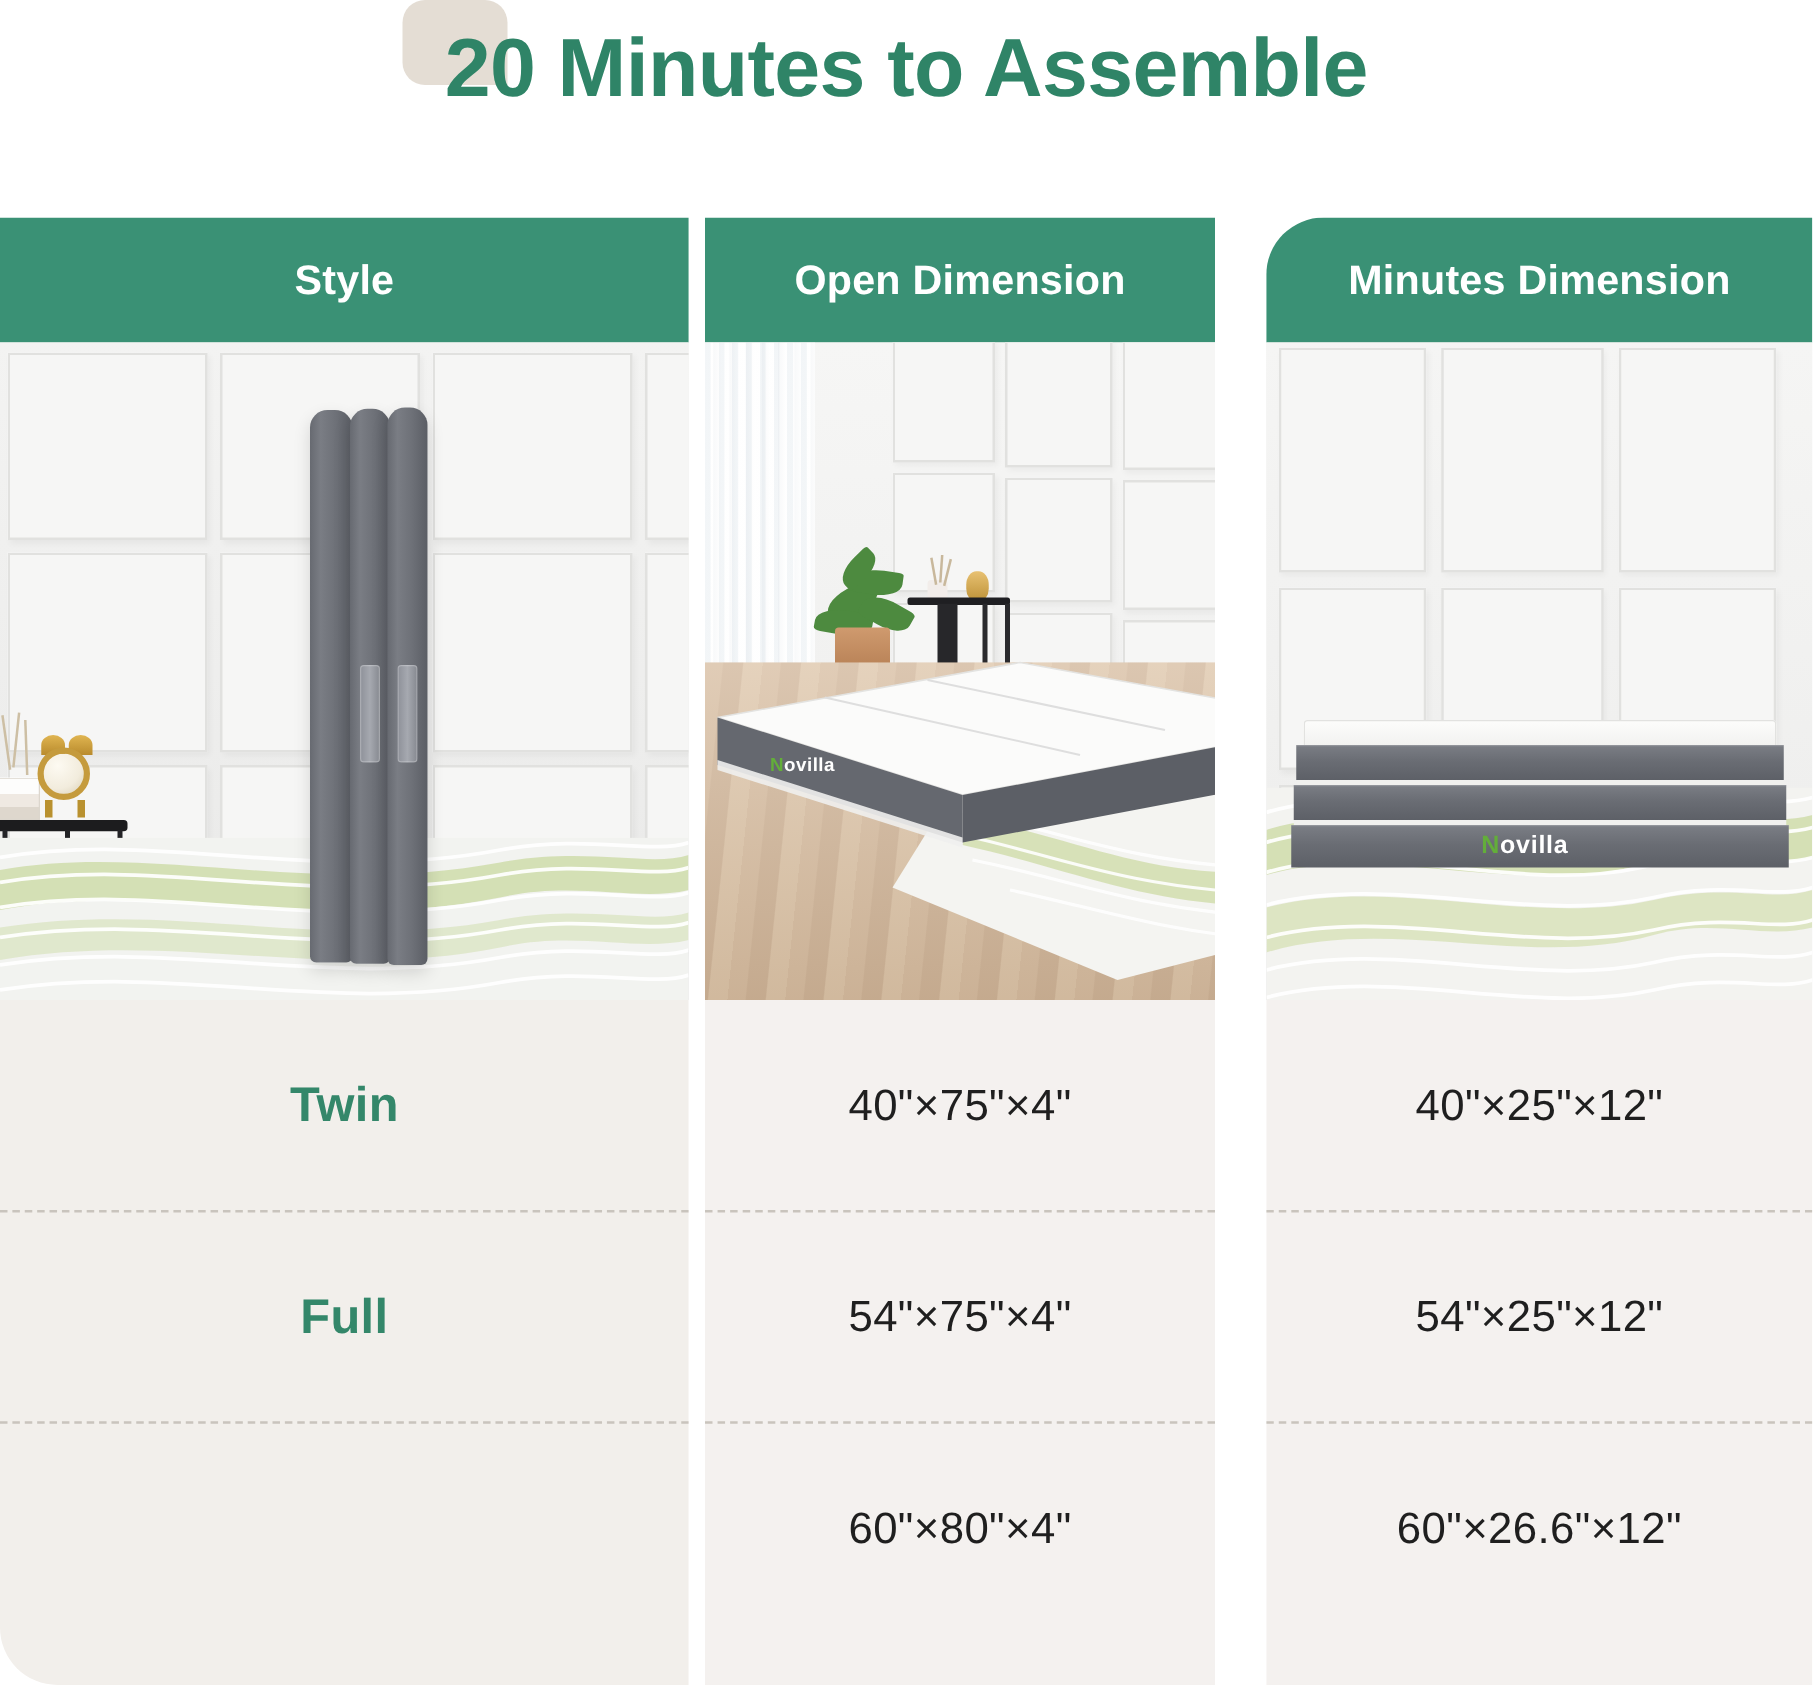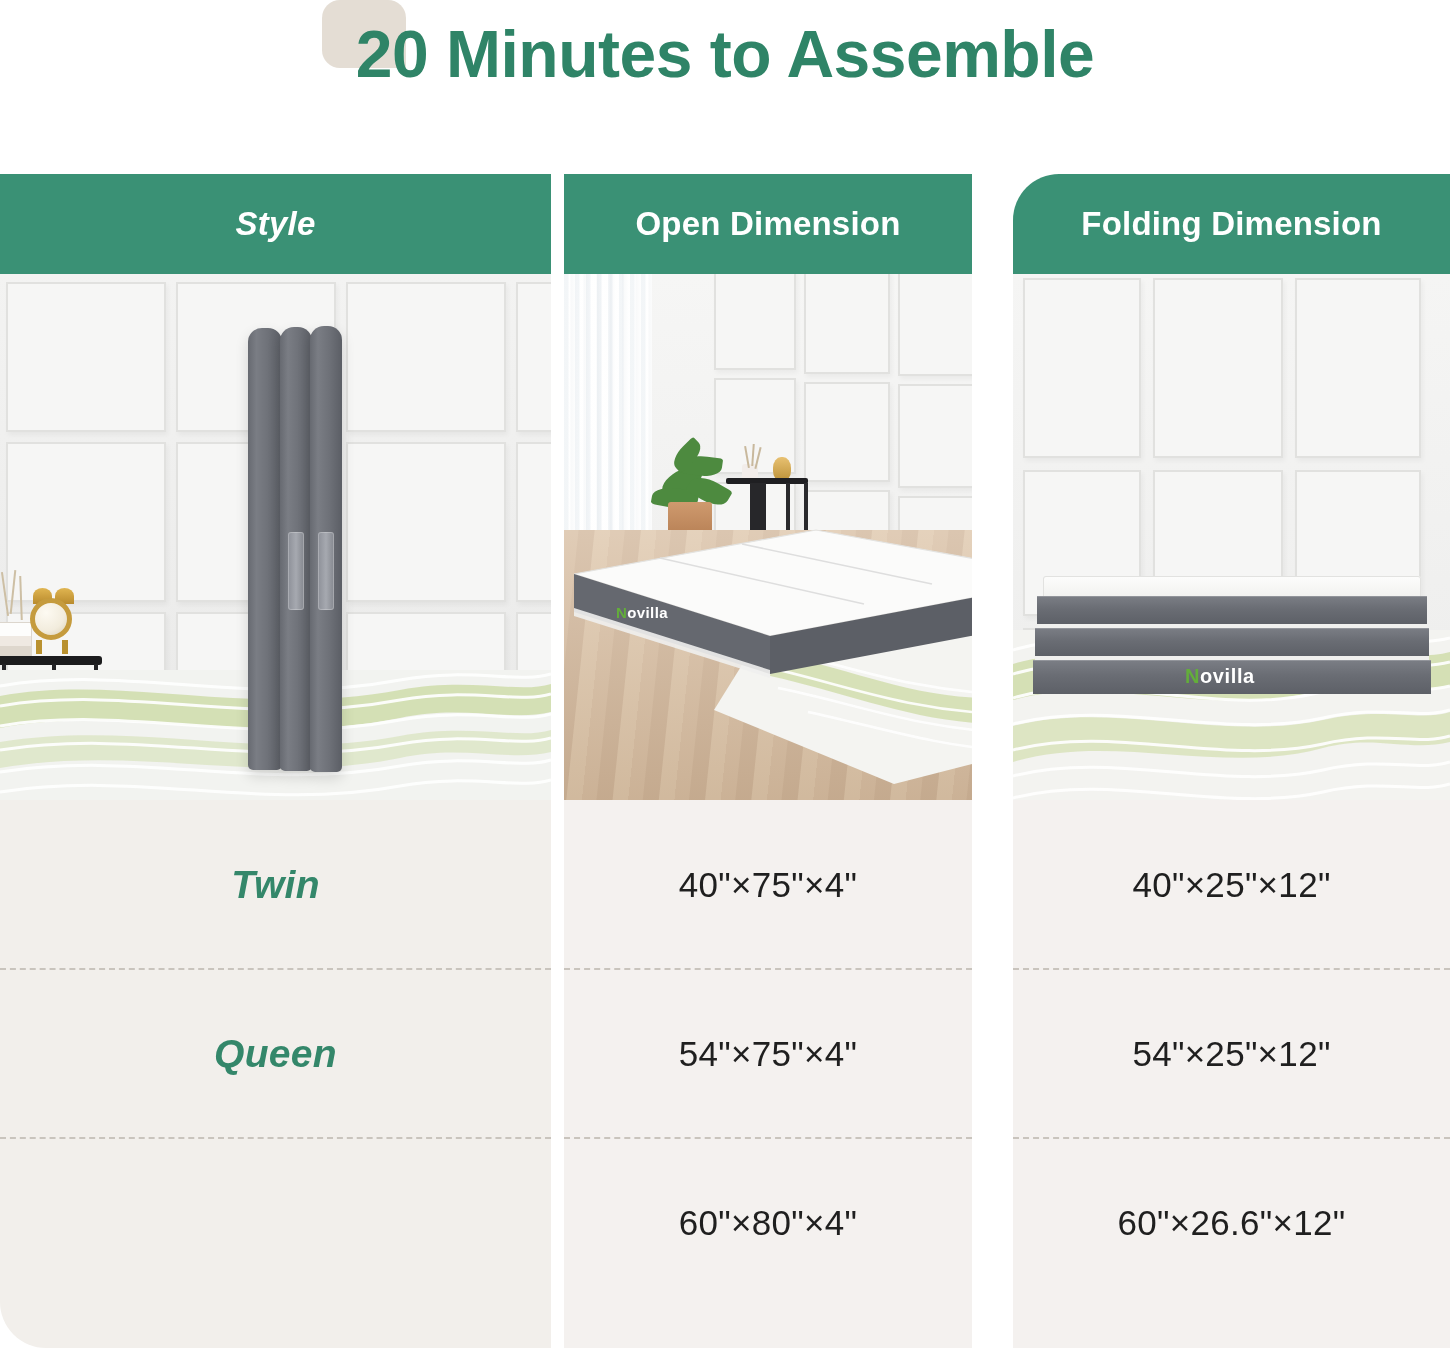--- a/index.html
+++ b/index.html
@@ -53,21 +53,21 @@
   .col {
     position: absolute;
     top: 0;
     height: 1174px;
   }
   .col-1 { left: 0px;    width: 551px; }
   .col-2 { left: 564px;  width: 408px; }
   .col-3 { left: 1013px; width: 437px; }
 
   
-  .col-1 { border-radius: 0 0 0 46px; overflow: hidden; font-style: italic; }
+  .col-1 { border-radius: 0 0 0 46px; overflow: hidden; }
   .col-3 { border-radius: 46px 0 0 0; overflow: hidden; }
   .col-2 { overflow: hidden; }
 
   .col-head {
     position: relative;
     height: 100px;
     background: #3a9175;
     display: flex;
     align-items: center;
     justify-content: center;
@@ -383,21 +383,21 @@
       </div>
     </div>
 
     <div class="col-body">
       <div class="divider divider-0"></div>
       <div class="divider divider-1"></div>
       <div class="cell cell-0">
         <span class="style-label">Twin</span>
       </div>
       <div class="cell cell-1">
-        <span class="style-label">Queen</span>
+        <span class="style-label">Full</span>
       </div>
     </div>
   </div>
 
   <div class="col col-2">
 
     <div class="col-head">
       <span>Open Dimension</span>
     </div>
 
@@ -484,21 +484,21 @@
       </div>
       <div class="cell cell-2">
         <span class="dim-label">60"×80"×4"</span>
       </div>
     </div>
   </div>
 
   <div class="col col-3">
 
     <div class="col-head">
-      <span>Folding Dimension</span>
+      <span>Minutes Dimension</span>
     </div>
 
     <div class="col-photo">
       <div class="scene">
         <div class="wall" style="background:linear-gradient(180deg,#f5f5f4 0%,#efefee 70%,#eaeae9 100%);"></div>
 
         <div class="panel" style="left:10px; top:4px;   width:118px; height:180px;"></div>
         <div class="panel" style="left:140px;top:4px;   width:130px; height:180px;"></div>
         <div class="panel" style="left:282px;top:4px;   width:126px; height:180px;"></div>
         <div class="panel" style="left:10px; top:196px; width:118px; height:146px;"></div>

